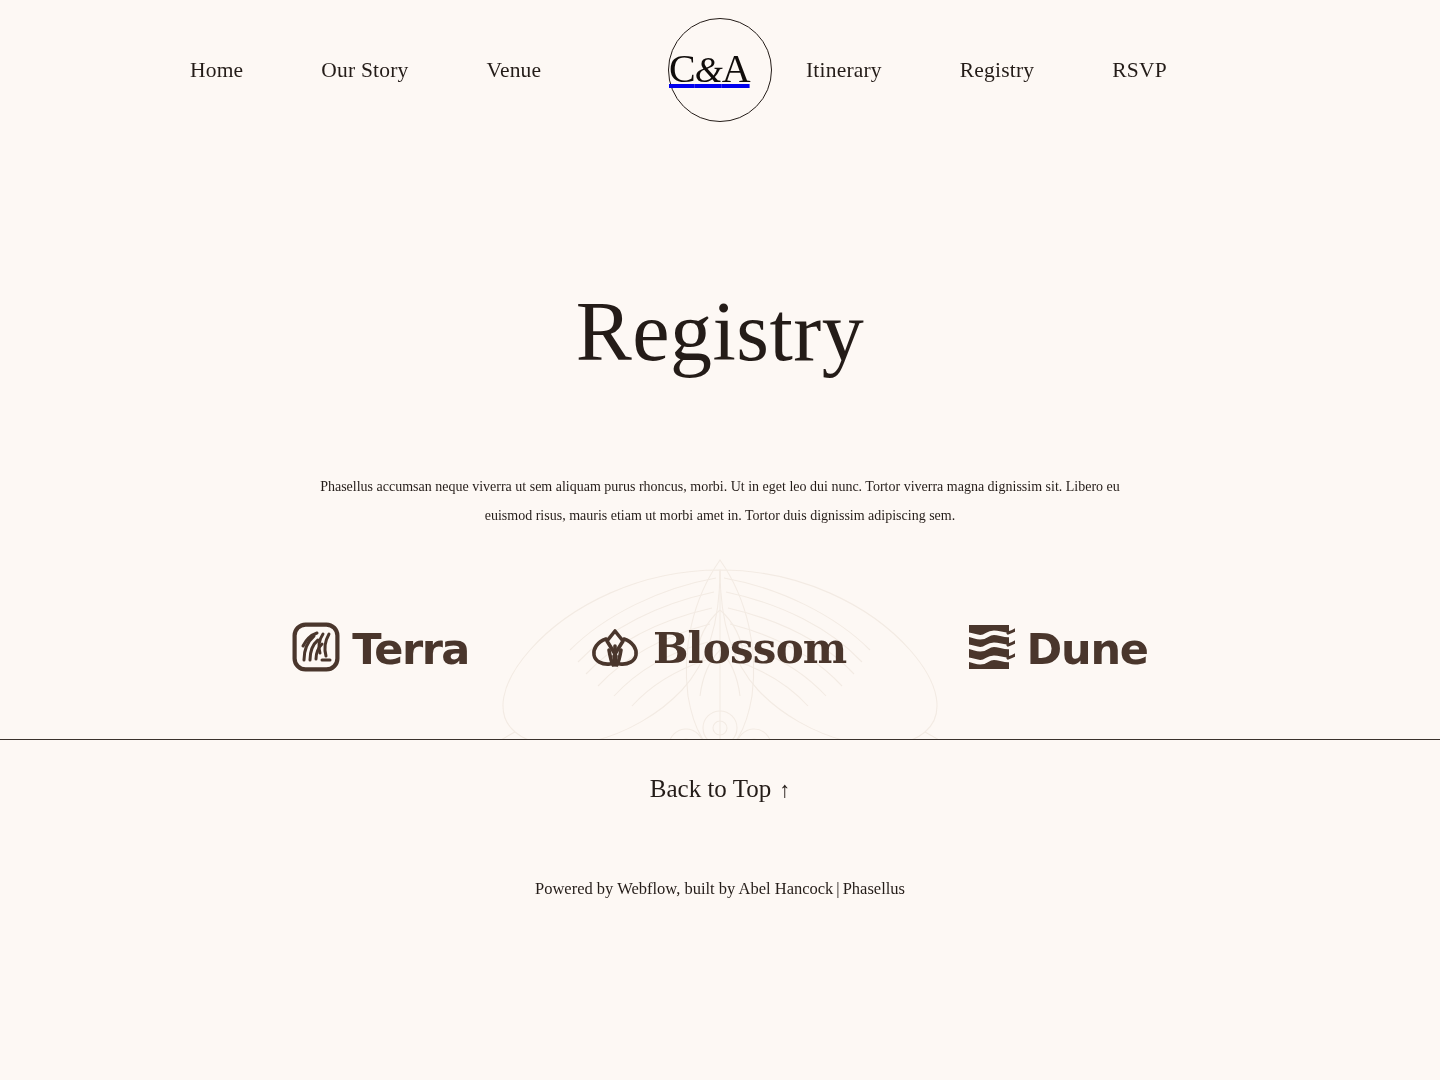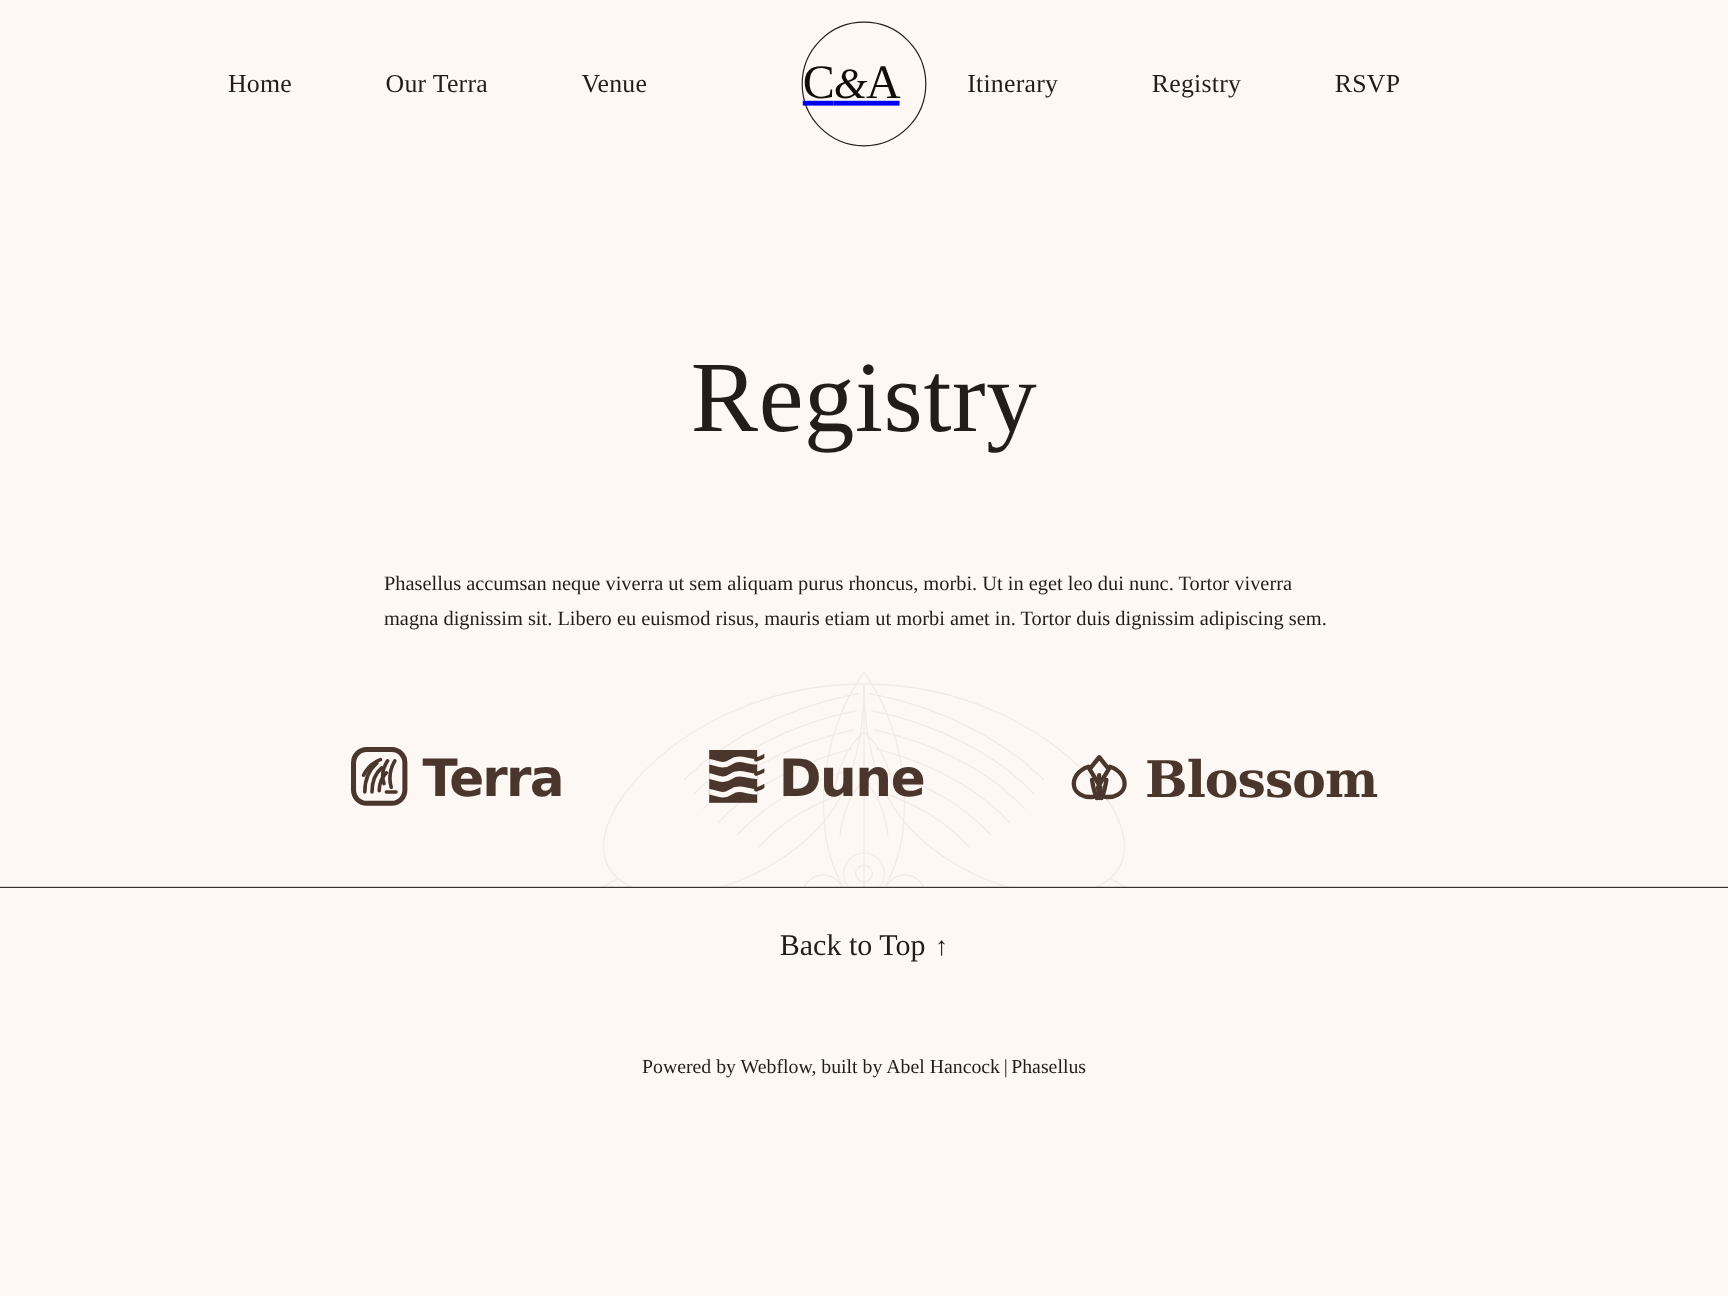--- a/index.html
+++ b/index.html
@@ -126,23 +126,23 @@
     font-weight: 400;
     line-height: 1;
     color: #241c18;
     letter-spacing: 0.5px;
     margin-top: 132px;
   }
 
   .intro {
     margin-top: 98px;
     width: 800px;
-    text-align: left;
-    font-family: "Liberation Serif", "DejaVu Serif", serif;
-    font-size: 17px;
+    text-align: center;
+    font-family: "Liberation Serif", "DejaVu Serif", serif;
+    font-size: 14px;
     line-height: 29px;
     color: #241c18;
   }
 
   .logos {
     margin-top: 92px;
     display: flex;
     align-items: center;
     justify-content: center;
     gap: 120px;
@@ -307,21 +307,21 @@
           <circle cx="300" cy="382" r="7"></circle>
       </g>
     </svg>
   </div>
 
   <nav class="nav">
     <div class="nav-inner">
 
       <div class="nav-group left">
         <a class="nav-link" href="#">Home</a>
-        <a class="nav-link" href="#">Our Terra</a>
+        <a class="nav-link" href="#">Our Story</a>
         <a class="nav-link" href="#">Venue</a>
       </div>
 
       <a class="monogram" href="#">
         <span class="monogram-text"><span>C</span><span class="amp">&amp;</span><span>A</span></span>
       </a>
 
       <div class="nav-group right">
         <a class="nav-link" href="#">Itinerary</a>
         <a class="nav-link" href="#">Registry</a>
@@ -348,20 +348,36 @@
               <path d="M18 38 C18 30 20 23 26 18"></path>
               <path d="M24 37 C24 31 26 26 30 22"></path>
               <path d="M11 24 C14 18 19 13 25 11"></path>
               <path d="M31 12 C27 18 26 25 28 31"></path>
               <path d="M37 12 C33 19 32 27 34 34"></path>
               <path d="M30 38 L38 38"></path>
             </g>
           </svg>
         </span>
         <span class="brand-name terra">Terra</span>
+      </a>
+
+      <a class="brand" href="#">
+        <span class="brand-mark">
+          <svg width="52" height="50" viewBox="0 0 52 50" aria-hidden="true">
+            <g fill="none" stroke="#4a362c" stroke-width="3.6" stroke-linecap="round" stroke-linejoin="round">
+              <path d="M26 9 L34 19 L26 32 L18 19 Z"></path>
+              <path d="M17 17 C8 20 4 27 5 33 C6 39 13 43 21 42 C25 41 27 38 27 34"></path>
+              <path d="M35 17 C44 20 48 27 47 33 C46 39 39 43 31 42 C27 41 25 38 25 34"></path>
+              <path d="M26 24 L26 43"></path>
+              <path d="M20 28 C21 34 22 39 24 43"></path>
+              <path d="M32 28 C31 34 30 39 28 43"></path>
+            </g>
+          </svg>
+        </span>
+        <span class="brand-name blossom">Blossom</span>
       </a>
 
       <a class="brand" href="#">
         <span class="brand-mark">
           <svg width="48" height="50" viewBox="0 0 48 50" aria-hidden="true">
             <defs>
               <clipPath id="duneClip">
                   <rect x="2" y="3" width="40" height="44"></rect>
                 </clipPath>
             </defs>
@@ -374,36 +390,20 @@
             <g fill="none" stroke="#4a362c" stroke-width="3.2" stroke-linecap="round">
               <path d="M41 11 C44 10 46 9.2 48 8"></path>
               <path d="M41 23 C44 22 46 21.2 48 20"></path>
               <path d="M41 36 C44 35 46 34.2 48 33"></path>
             </g>
           </svg>
         </span>
         <span class="brand-name dune">Dune</span>
       </a>
 
-      <a class="brand" href="#">
-        <span class="brand-mark">
-          <svg width="52" height="50" viewBox="0 0 52 50" aria-hidden="true">
-            <g fill="none" stroke="#4a362c" stroke-width="3.6" stroke-linecap="round" stroke-linejoin="round">
-              <path d="M26 9 L34 19 L26 32 L18 19 Z"></path>
-              <path d="M17 17 C8 20 4 27 5 33 C6 39 13 43 21 42 C25 41 27 38 27 34"></path>
-              <path d="M35 17 C44 20 48 27 47 33 C46 39 39 43 31 42 C27 41 25 38 25 34"></path>
-              <path d="M26 24 L26 43"></path>
-              <path d="M20 28 C21 34 22 39 24 43"></path>
-              <path d="M32 28 C31 34 30 39 28 43"></path>
-            </g>
-          </svg>
-        </span>
-        <span class="brand-name blossom">Blossom</span>
-      </a>
-
     </div>
   </main>
 
   <footer class="footer">
     <a class="back-to-top" href="#">
       <span>Back to Top</span>
       <span class="arrow">↑</span>
     </a>
 
     <div class="colophon">

